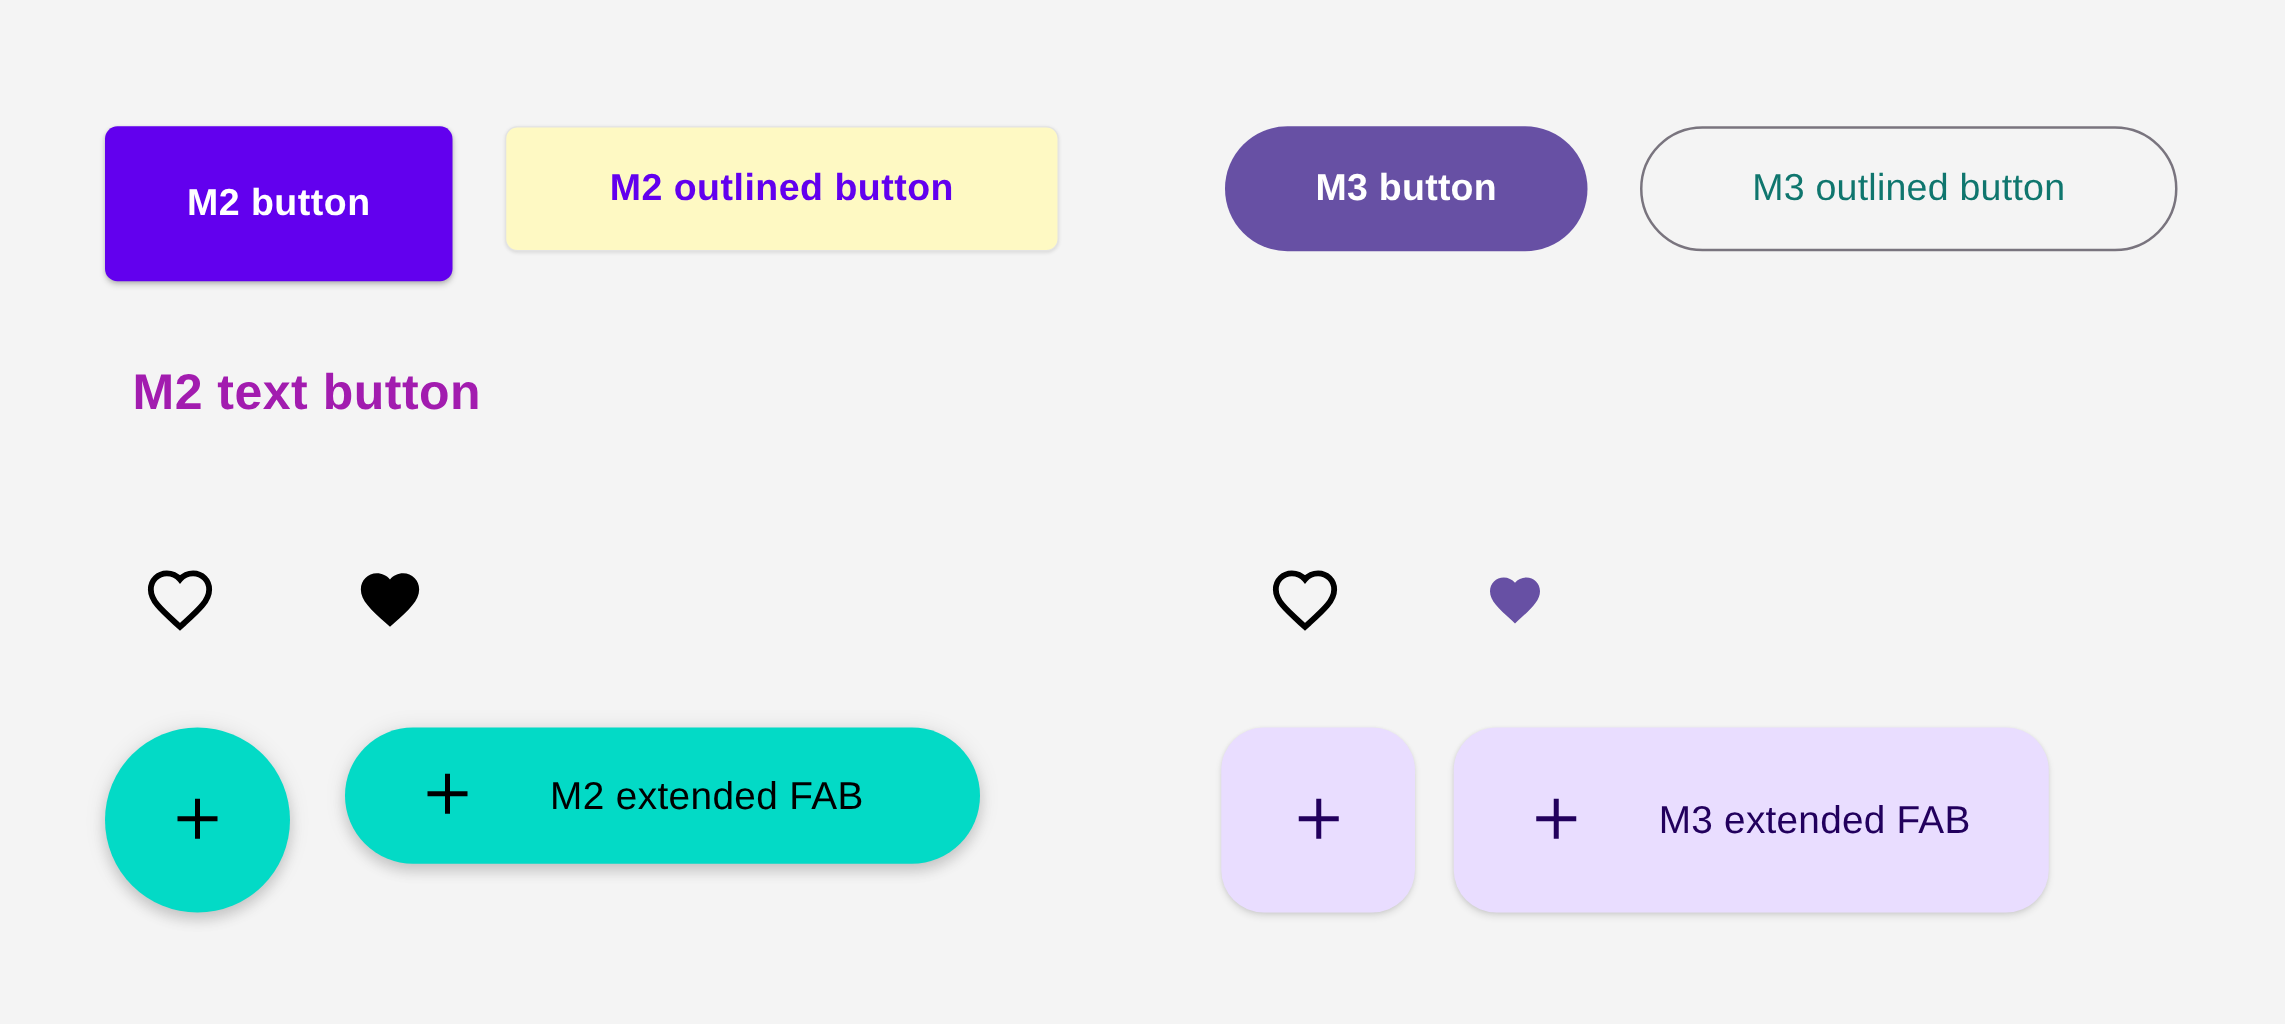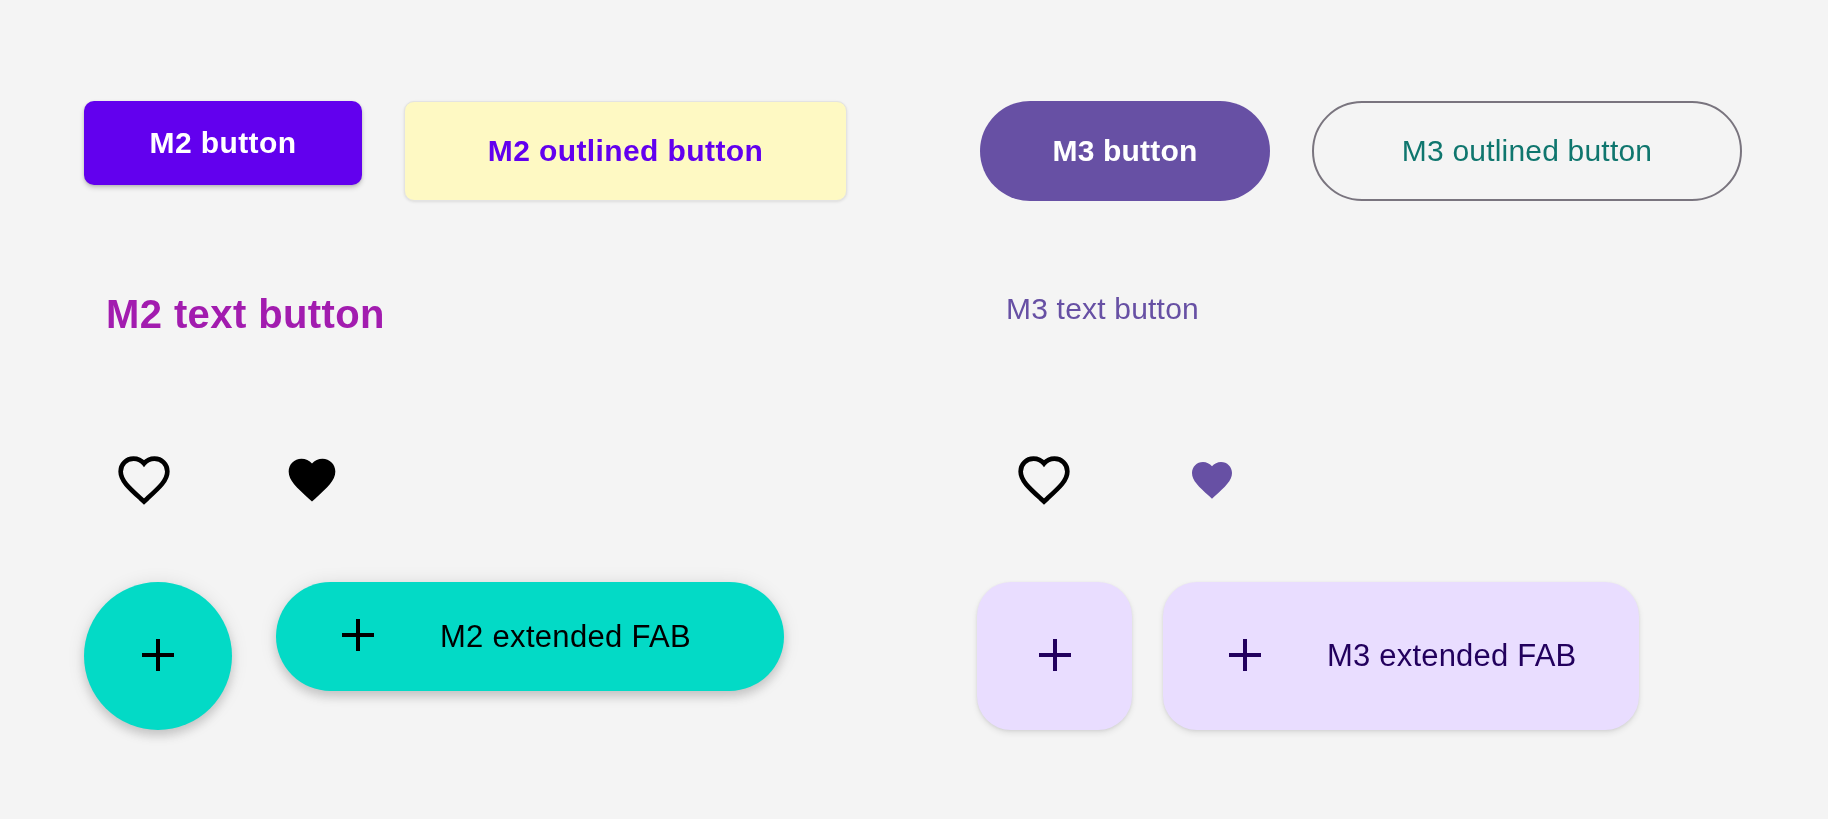--- a/index.html
+++ b/index.html
@@ -22,21 +22,21 @@
   }
 
   
   .node { position: absolute; box-sizing: border-box; }
 
   
   .m2-button {
     left: 84px;
     top: 101px;
     width: 278px;
-    height: 84px;
+    height: 124px;
     background: #6200ee;
     color: #ffffff;
     border: none;
     border-radius: 10px;
     font-size: 30px;
     font-weight: bold;
     letter-spacing: 0.4px;
     display: flex;
     align-items: center;
     justify-content: center;
@@ -250,23 +250,20 @@
   </button>
 
   <button class="node m3-outlined-button">
     <span>M3 outlined button</span>
   </button>
 
   <button class="node m2-text-button">
     <span>M2 text button</span>
   </button>
 
-  <button class="node m3-text-button">
-    <span>M3 text button</span>
-  </button>
 
   <button class="node icon-button m2-heart-outline">
     <span class="icon-svg">
       <svg width="56" height="56" viewBox="0 0 24 24" aria-hidden="true">
         <path d="M12 20.35l-1.45-1.32C5.4 14.36 2 11.28 2 7.5 2 4.42 4.42 2 7.5 2c1.74 0 3.41.81 4.5 2.09C13.09 2.81 14.76 2 16.5 2 19.58 2 22 4.42 22 7.5c0 3.78-3.4 6.86-8.55 11.54L12 20.35z" fill="none" stroke="#000000" stroke-width="2"></path>
       </svg>
     </span>
   </button>
 
   <button class="node icon-button m2-heart-filled">

